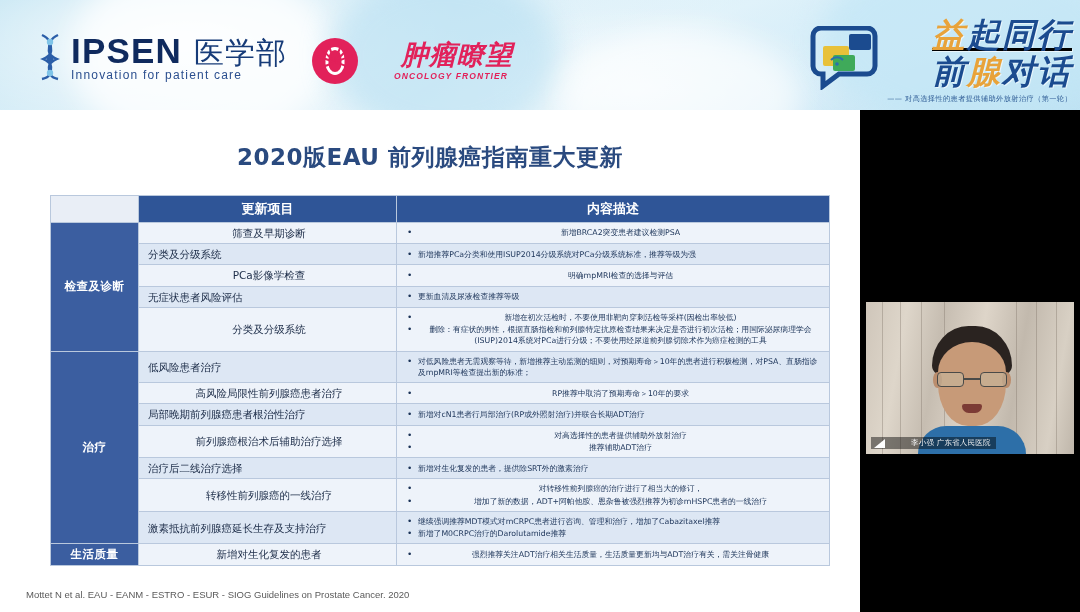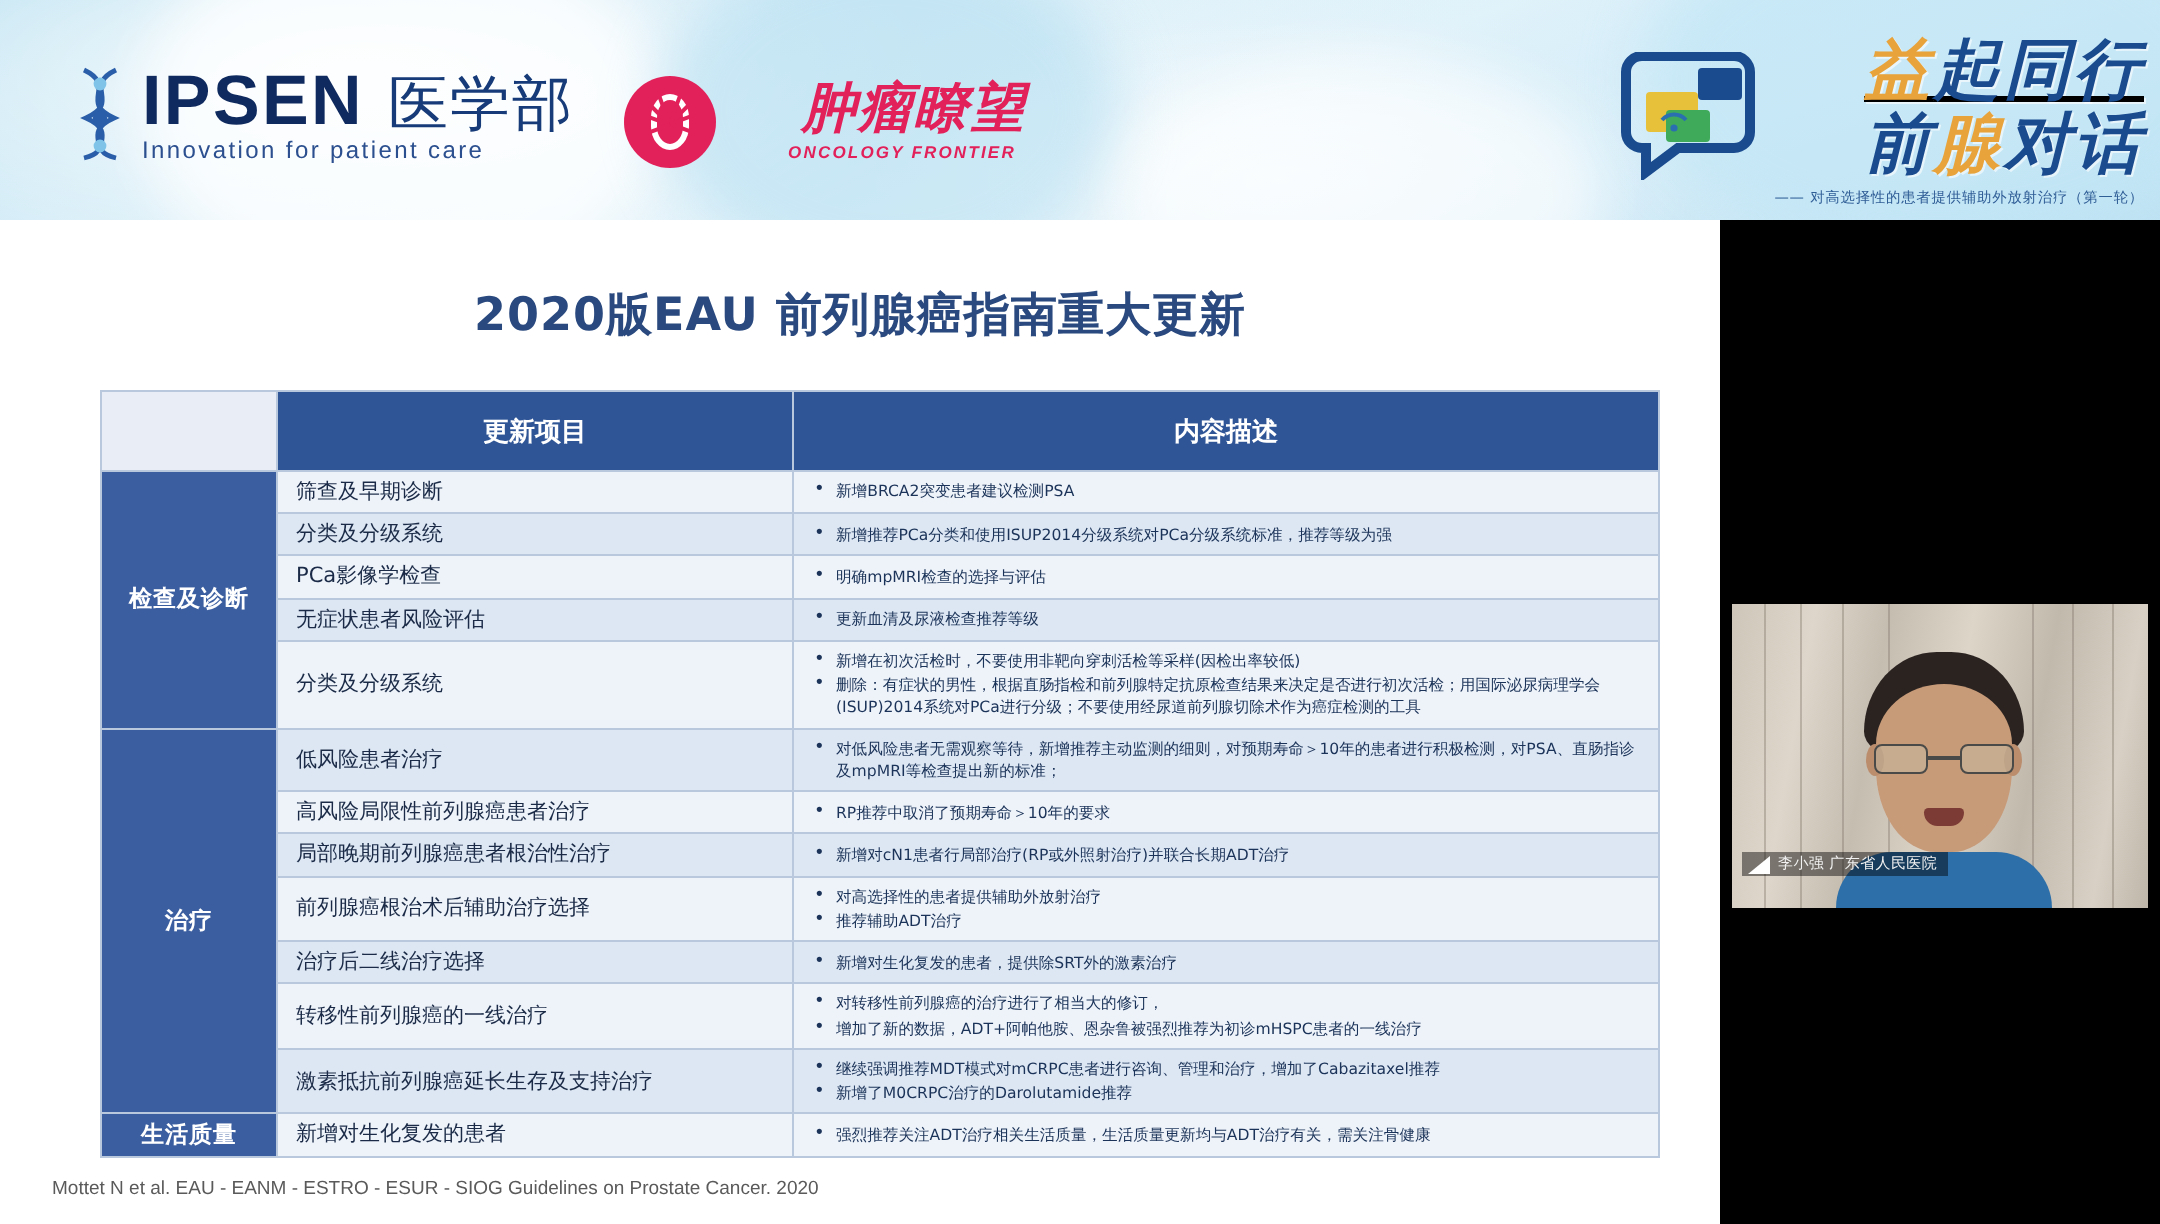--- a/index.html
+++ b/index.html
@@ -99,38 +99,38 @@
   }
 
   
   #tbl {
     position:absolute; left:50px; top:85px; width:779px;
     border-collapse:collapse; table-layout:fixed;
   }
   #tbl td, #tbl th { border:1px solid #b9c8dd; vertical-align:middle; }
   thead th {
     background:#2f5597; color:#fff; font-family:"DejaVu Sans", sans-serif;
-    font-weight:bold; font-size:13px; height:40px; text-align:center;
+    font-weight:bold; font-size:13px; height:27px; text-align:center;
     border-color:#6f8dc0;
   }
   th.corner { background:#e9eef6; border-color:#b9c8dd; }
   td.cat {
     background:#3b5ea0; color:#fff; text-align:center;
     font-family:"DejaVu Sans", sans-serif; font-weight:bold; font-size:11.5px;
     border-color:#8fa8cf; letter-spacing:.5px;
   }
   td.item {
     font-family:"DejaVu Sans", sans-serif; font-size:10.5px; color:#1b2b47;
     padding:3px 6px 3px 9px; line-height:1.35;
   }
   td.desc {
     font-family:"DejaVu Sans", sans-serif; font-size:7.8px; color:#1b3358;
     padding:3px 6px 3px 10px; line-height:1.45;
   }
-  tr.rA td.item, tr.rA td.desc { background:#eef3fa; }
+  tr.rA td.item, tr.rA td.desc { background:#eef3fa;text-align:center; }
   tr.rB td.item, tr.rB td.desc { background:#dde7f4; }
   ul.b { list-style:none; margin:0; padding:0; }
   ul.b li { position:relative; padding-left:11px; margin:1px 0; }
   ul.b li::before {
     content:"•"; position:absolute; left:0; top:-1px; color:#1b3358; font-size:9px;
   }
   #foot {
     position:absolute; left:26px; bottom:12px;
     font-family:"Liberation Sans", sans-serif; font-size:9.5px; color:#5a5a5a;
   }
@@ -169,22 +169,22 @@
   .p-bridge { position:absolute; left:27px; top:6px; width:16px; height:1.6px; background:#4a4a48; }
   .p-mouth {
     position:absolute; left:42px; top:78px; width:20px; height:9px;
     background:#7c3b35; border-radius:3px 3px 9px 9px;
   }
   .p-body {
     position:absolute; left:-2px; top:100px; width:108px; height:36px;
     background:#2d6fa8; border-radius:28px 28px 0 0;
   }
   #cam-name {
-    position:absolute; left:5px; bottom:16px; display:flex; align-items:flex-end;
-    background:rgba(0,0,0,.45); padding:1px 5px 1px 3px;
+    position:absolute; left:5px; bottom:5px; display:flex; align-items:flex-end;
+    background:rgba(0,0,0,.45); padding:1px 5px 1px 3px;gap:22px;
   }
   .sig { width:11px; height:9px; margin-right:4px; position:relative; }
   .sig::before {
     content:""; position:absolute; left:0; bottom:0;
     border-left:11px solid transparent; border-bottom:9px solid #ffffff;
   }
   #cam-name span {
     font-family:"DejaVu Sans", sans-serif; font-size:7.5px; color:#f2f2f2;
     white-space:nowrap; letter-spacing:.2px;
   }

